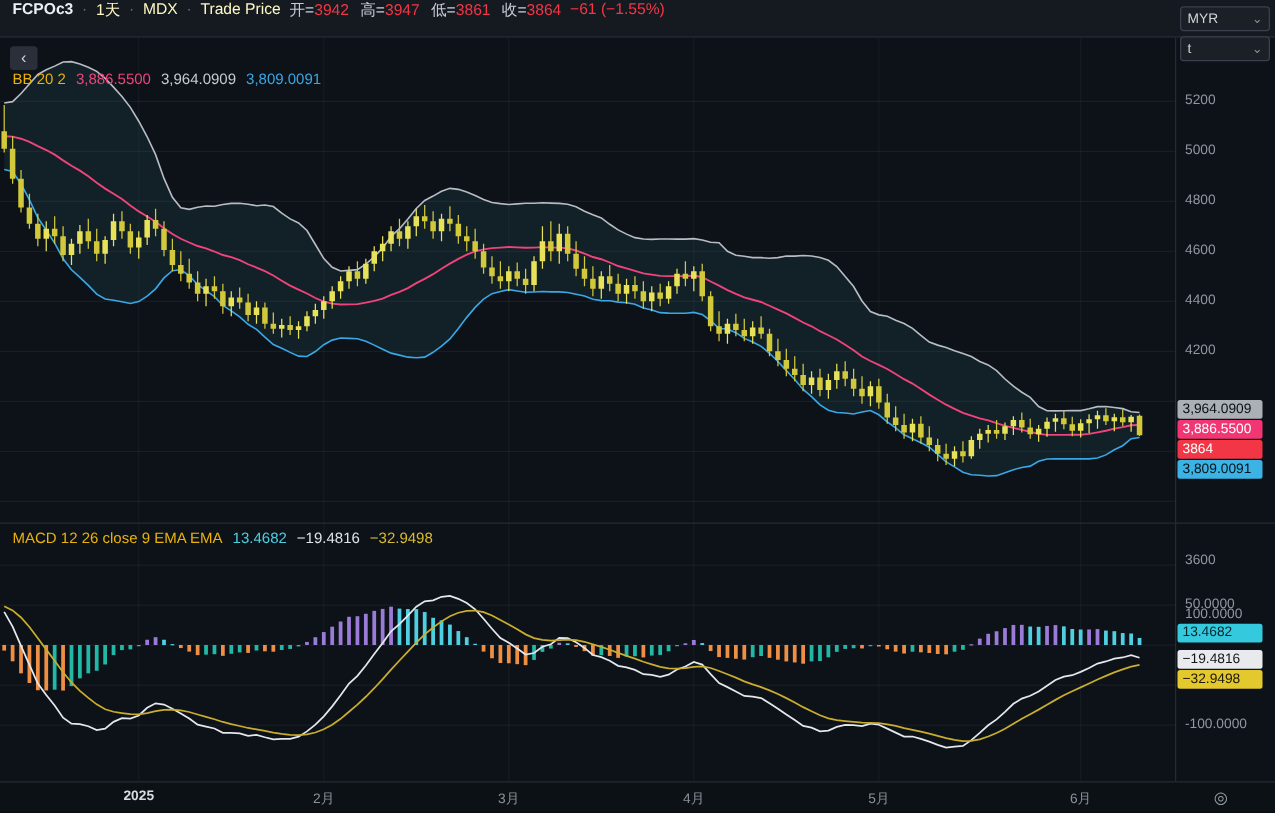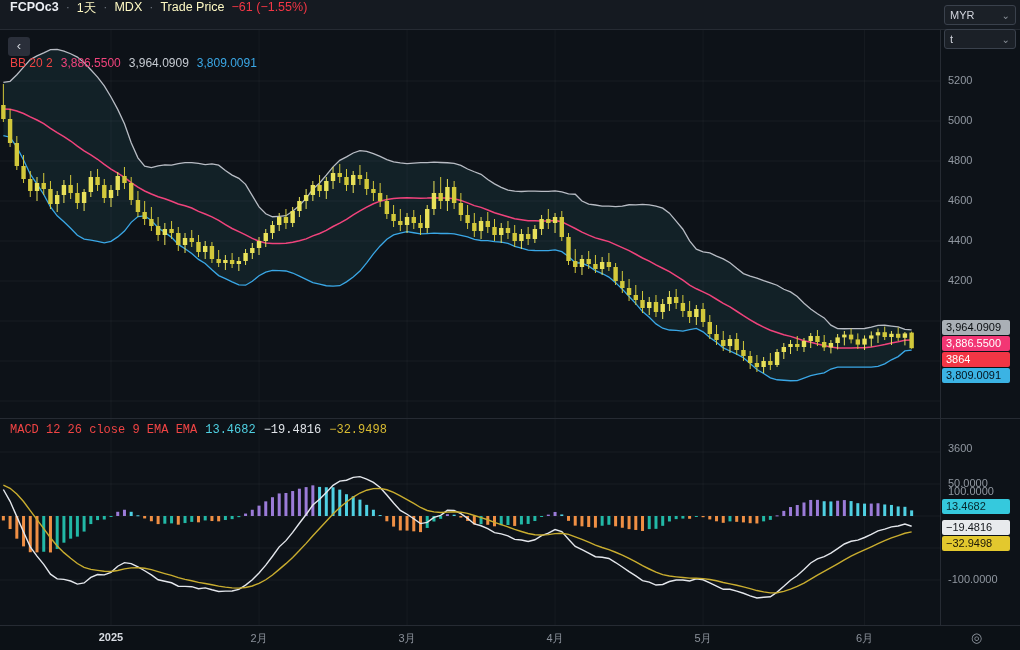--- a/index.html
+++ b/index.html
@@ -18,22 +18,22 @@
   #ohlc-row{display:flex;gap:9px;}
   
   #plot{position:absolute;left:0;top:0;z-index:1;}
   
   .back-btn{position:absolute;left:8px;top:37px;width:22px;height:19px;background:#2a2f3a;
             border-radius:3px;color:#cfd4db;font-size:13px;line-height:18px;text-align:center;
             cursor:pointer;z-index:5;}
   
   .legend{position:absolute;left:10px;font-size:12px;z-index:5;display:flex;gap:8px;white-space:nowrap;}
   .legend-bb{top:56px;}
-  .legend-macd{top:423px;font-family:Liberation Mono, monospace;}
-  .lg-title{color:#ef4444;}
+  .legend-macd{top:423px;}
+  .lg-title{color:#eab308;}
   .lg-basis{color:#f0437c;}
   .lg-upper{color:#c6cbd2;}
   .lg-lower{color:#3aa7e6;}
   .lg-hist{color:#4fd0e2;}
   .lg-macd{color:#dfe3e8;}
   .lg-signal{color:#d8bb32;}
   
   .axis-col{position:absolute;left:940px;top:0;width:80px;height:650px;background:#0d1218;
             border-left:1px solid #262b33;z-index:2;box-sizing:border-box;}
   .tick{position:absolute;left:948px;font-size:11px;color:#9198a1;z-index:3;}
@@ -507,20 +507,26 @@
     </svg>
 
   <div class="header">
     <span class="hdr-sym">FCPOc3</span>
     <span class="hdr-sep">·</span>
     <span class="hdr-dim">1天</span>
     <span class="hdr-sep">·</span>
     <span class="hdr-dim">MDX</span>
     <span class="hdr-sep">·</span>
     <span class="hdr-dim">Trade Price</span>
+    <span id="ohlc-row">
+        <span><span class="ohlc-label">开=</span><span class="ohlc-value">3942</span></span>
+        <span><span class="ohlc-label">高=</span><span class="ohlc-value">3947</span></span>
+        <span><span class="ohlc-label">低=</span><span class="ohlc-value">3861</span></span>
+        <span><span class="ohlc-label">收=</span><span class="ohlc-value">3864</span></span>
+      </span>
     <span class="hdr-red">−61 (−1.55%)</span>
   </div>
 
   <div class="back-btn">‹</div>
 
   <div class="legend legend-bb">
     <span class="lg-title">BB 20 2</span>
     <span class="lg-basis">3,886.5500</span>
     <span class="lg-upper">3,964.0909</span>
     <span class="lg-lower">3,809.0091</span>

